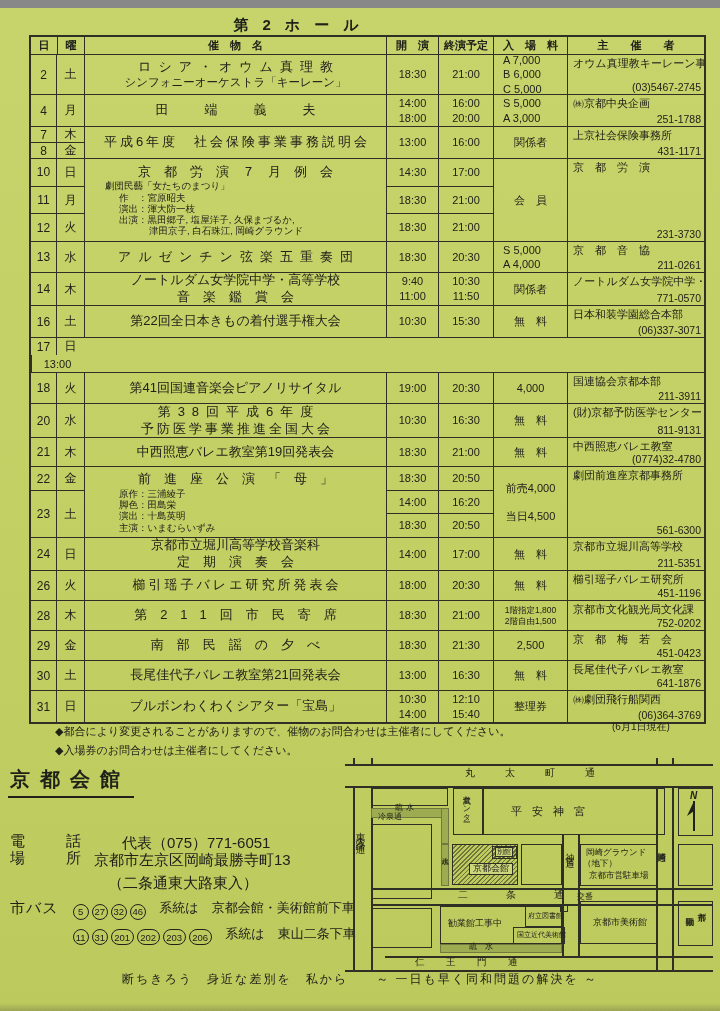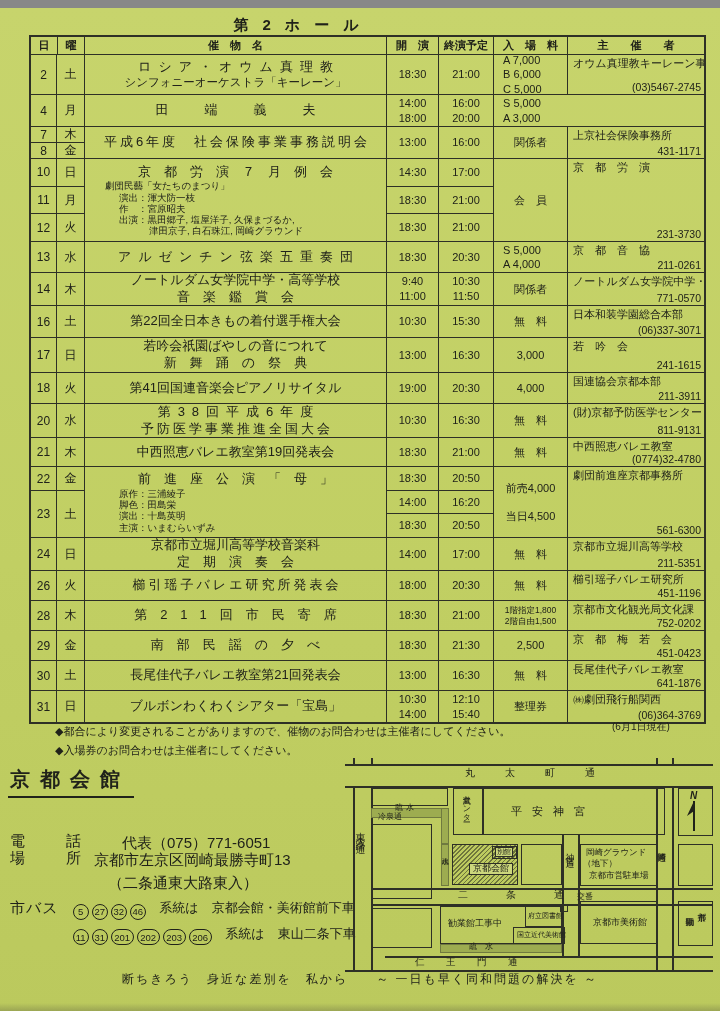--- a/index.html
+++ b/index.html
@@ -138,20 +138,24 @@
             <div class="te">18:00</div>
           </div>
           <div class="ctime cend">
             <div class="te">16:00</div>
             <div class="te">20:00</div>
           </div>
           <div class="cfee left">
             <div class="fl">S 5,000</div>
             <div class="fl">A 3,000</div>
           </div>
+          <div class="corg">
+            <div class="oname">㈱京都中央企画</div>
+            <div class="otel">251-1788</div>
+          </div>
         </div>
         <div class="trow" style="height: 32px;">
           <div class="cdays">
             <div class="de" style="flex: 1 1 0%;">
               <div class="dn">7</div>
               <div class="dy">木</div>
             </div>
             <div class="de" style="flex: 1 1 0%;">
               <div class="dn">8</div>
               <div class="dy">金</div>
@@ -185,22 +189,22 @@
               <div class="dy">月</div>
             </div>
             <div class="de" style="flex: 1 1 0%;">
               <div class="dn">12</div>
               <div class="dy">火</div>
             </div>
           </div>
           <div class="ctitle">
             <div class="tl main sp3">京都労演７月例会</div>
             <div class="tl sub ind1">劇団民藝「女たちのまつり」</div>
+            <div class="tl sub ind2">作　：宮原昭夫</div>
             <div class="tl sub ind2">演出：渾大防一枝</div>
-            <div class="tl sub ind2">作　：宮原昭夫</div>
             <div class="tl sub ind2">出演：黒田郷子, 塩屋洋子, 久保まづるか,</div>
             <div class="tl sub ind3">津田京子, 白石珠江, 岡崎グラウンド</div>
           </div>
           <div class="ctime cstart div">
             <div class="te">14:30</div>
             <div class="te">18:30</div>
             <div class="te">18:30</div>
           </div>
           <div class="ctime cend div">
             <div class="te">17:00</div>
@@ -284,21 +288,21 @@
             <div class="te">15:30</div>
           </div>
           <div class="cfee ">
             <div class="fl">無　料</div>
           </div>
           <div class="corg">
             <div class="oname">日本和装学園総合本部</div>
             <div class="otel">(06)337-3071</div>
           </div>
         </div>
-        <div class="trow" style="height: 35px;">
+        <div class="trow" style="height: 35px; flex-direction: column;">
           <div class="cdays">
             <div class="de" style="flex: 1 1 0%;">
               <div class="dn">17</div>
               <div class="dy">日</div>
             </div>
           </div>
           <div class="ctitle">
             <div class="tl main">若吟会祇園ばやしの音につれて</div>
             <div class="tl main sp3">新舞踊の祭典</div>
           </div>

